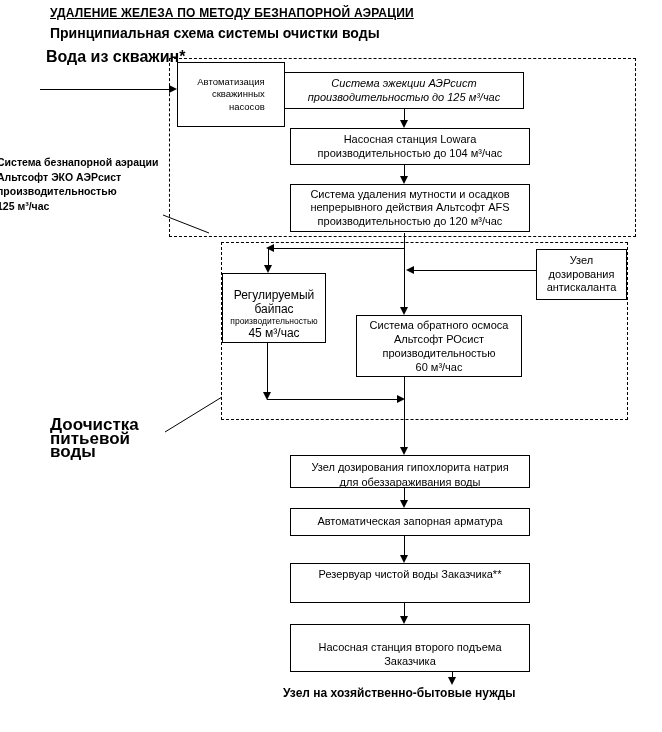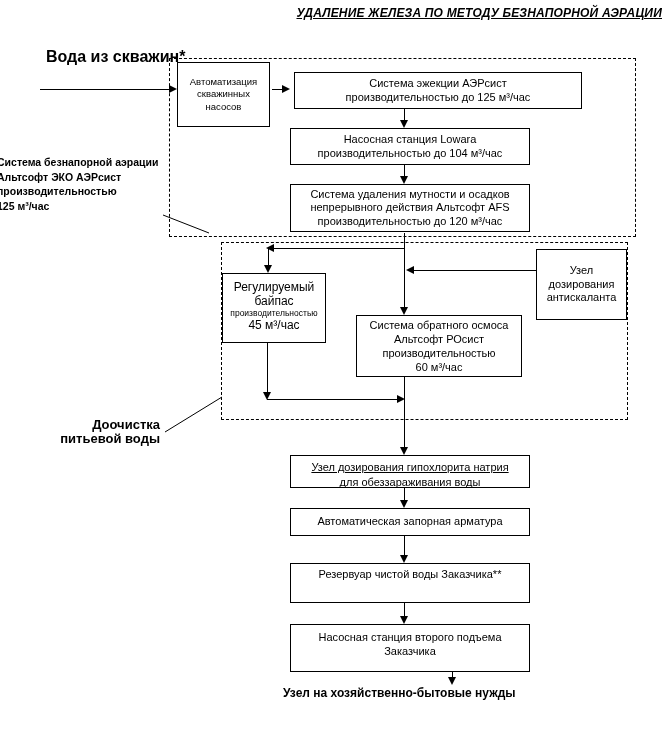--- a/index.html
+++ b/index.html
@@ -16,32 +16,33 @@
   .flexc{display:flex;align-items:center;justify-content:center;}
   .dashedbox{position:absolute;border:1px dashed #000;box-sizing:border-box;background:transparent;}
   .hline,.vline{position:absolute;background:#000;}
   .hline{height:1px;}
   .vline{width:1px;}
   .arr{position:absolute;width:0;height:0;border:solid transparent;}
   .arr.down{border-width:8px 4.5px 0 4.5px;border-top-color:#000;}
   .arr.right{border-width:4.5px 0 4.5px 8px;border-left-color:#000;}
   .arr.left{border-width:4.5px 8px 4.5px 0;border-right-color:#000;}
   .lbl{position:absolute;font-weight:bold;}
-  .titles{position:absolute;left:50px;top:6px;width:612px;text-align:right;font-style:italic;}
+  .titles{position:absolute;left:50px;top:6px;width:612px;text-align:left;}
   .t1{font-size:12px;font-weight:bold;text-decoration:underline;letter-spacing:0.2px;}
   .t2{font-size:14px;font-weight:bold;margin-top:5px;}
   svg.overlay{position:absolute;left:0;top:0;pointer-events:none;}
 </style>
 </head>
 <body>
 
 <div id="canvas">
 
   <div class="titles">
     <div class="t1">УДАЛЕНИЕ ЖЕЛЕЗА ПО МЕТОДУ БЕЗНАПОРНОЙ АЭРАЦИИ</div>
+    <div class="t2">Принципиальная схема системы очистки воды</div>
   </div>
 
   <div class="dashedbox" style="left:169px;top:58px;width:467px;height:179px;"></div>
   <div class="dashedbox" style="left:221px;top:242px;width:407px;height:178px;"></div>
 
   <div class="hline" style="left:40px;top:89px;width:130px;"></div>
   <div class="arr right" style="left:169px;top:85px;"></div>
 
   <div class="hline" style="left:272px;top:89px;width:11px;"></div>
   <div class="arr right" style="left:282px;top:85px;"></div>
@@ -81,65 +82,65 @@
   <div class="arr down" style="left:400px;top:616px;"></div>
 
   <div class="vline" style="left:452px;top:672px;height:6px;"></div>
   <div class="arr down" style="left:448px;top:677px;"></div>
 
   <svg class="overlay" width="662" height="732">
     <line x1="163" y1="215" x2="209" y2="233" stroke="#000" stroke-width="1"></line>
     <line x1="165" y1="432" x2="222" y2="397" stroke="#000" stroke-width="1"></line>
   </svg>
 
-  <div class="box flexc pre" style="left:177px;top:62px;width:93px;height:65px;font-size:9.5px;line-height:12.5px;">Автоматизация
+  <div class="box flexc pre" style="left:177px;top:62px;width:108px;height:65px;font-size:9.5px;line-height:12.5px;text-align:right;">Автоматизация
 скважинных
 насосов</div>
 
-  <div class="box flexc pre" style="left:294px;top:72px;width:288px;height:37px;">Система эжекции АЭРсист
+  <div class="box flexc pre" style="left:284px;top:72px;width:240px;height:37px;font-style:italic;">Система эжекции АЭРсист
 производительностью до 125 м³/час</div>
 
   <div class="box flexc pre" style="left:290px;top:128px;width:240px;height:37px;">Насосная станция Lowara
 производительностью до 104 м³/час</div>
 
   <div class="box flexc pre" style="left:290px;top:184px;width:240px;height:48px;">Система удаления мутности и осадков
 непрерывного действия Альтсофт AFS
 производительностью до 120 м³/час</div>
 
-  <div class="box flexc pre" style="left:536px;top:249px;width:91px;height:71px;">Узел
+  <div class="box flexc pre" style="left:536px;top:249px;width:91px;height:51px;">Узел
 дозирования
 антискаланта</div>
 
-  <div class="box" style="left:222px;top:273px;width:104px;height:70px;padding-top:6px;">
+  <div class="box" style="left:222px;top:273px;width:104px;height:70px;padding-top:14px;">
     <div style="font-size:12px;line-height:14px;">Регулируемый</div>
     <div style="font-size:12px;line-height:14px;">байпас</div>
     <div style="font-size:8.5px;line-height:10px;">производительностью</div>
     <div style="font-size:12px;line-height:14px;">45 м³/час</div>
   </div>
 
   <div class="box flexc pre" style="left:356px;top:315px;width:166px;height:62px;line-height:14px;">Система обратного осмоса
 Альтсофт РОсист
 производительностью
 60 м³/час</div>
 
-  <div class="box pre" style="left:290px;top:455px;width:240px;height:33px;overflow:hidden;padding-top:4px;line-height:15px;text-decoration:underline;">Узел дозирования гипохлорита натрия
+  <div class="box pre" style="left:290px;top:455px;width:240px;height:33px;overflow:hidden;padding-top:4px;line-height:15px;">Узел дозирования гипохлорита натрия
 для обеззараживания воды</div>
 
   <div class="box pre" style="left:290px;top:563px;width:240px;height:40px;padding-top:4px;">Резервуар чистой воды Заказчика**</div>
 
   <div class="box flexc pre" style="left:290px;top:508px;width:240px;height:28px;">Автоматическая запорная арматура</div>
 
-  <div class="box pre" style="left:290px;top:624px;width:240px;height:48px;padding-top:5px;line-height:14px;">Насосная станция второго подъема
+  <div class="box pre" style="left:290px;top:624px;width:240px;height:48px;padding-top:15px;line-height:14px;">Насосная станция второго подъема
 Заказчика</div>
 
   <div class="lbl" style="left:46px;top:48px;font-size:16px;">Вода из скважин*</div>
 
   <div class="lbl pre" style="left:-3px;top:155px;width:180px;font-size:10.5px;line-height:14.6px;">Система безнапорной аэрации
 Альтсофт ЭКО АЭРсист
 производительностью
 125 м³/час</div>
 
-  <div class="lbl pre" style="left:50px;top:418px;width:110px;text-align:right;font-size:13px;line-height:13.5px;">Доочистка
+  <div class="lbl pre" style="left:50px;top:418px;width:110px;text-align:left;font-size:17px;line-height:13.5px;">Доочистка
 питьевой воды</div>
 
   <div class="lbl" style="left:283px;top:686px;font-size:12px;">Узел на хозяйственно-бытовые нужды</div>
 
 </div>
 
 </body></html>

